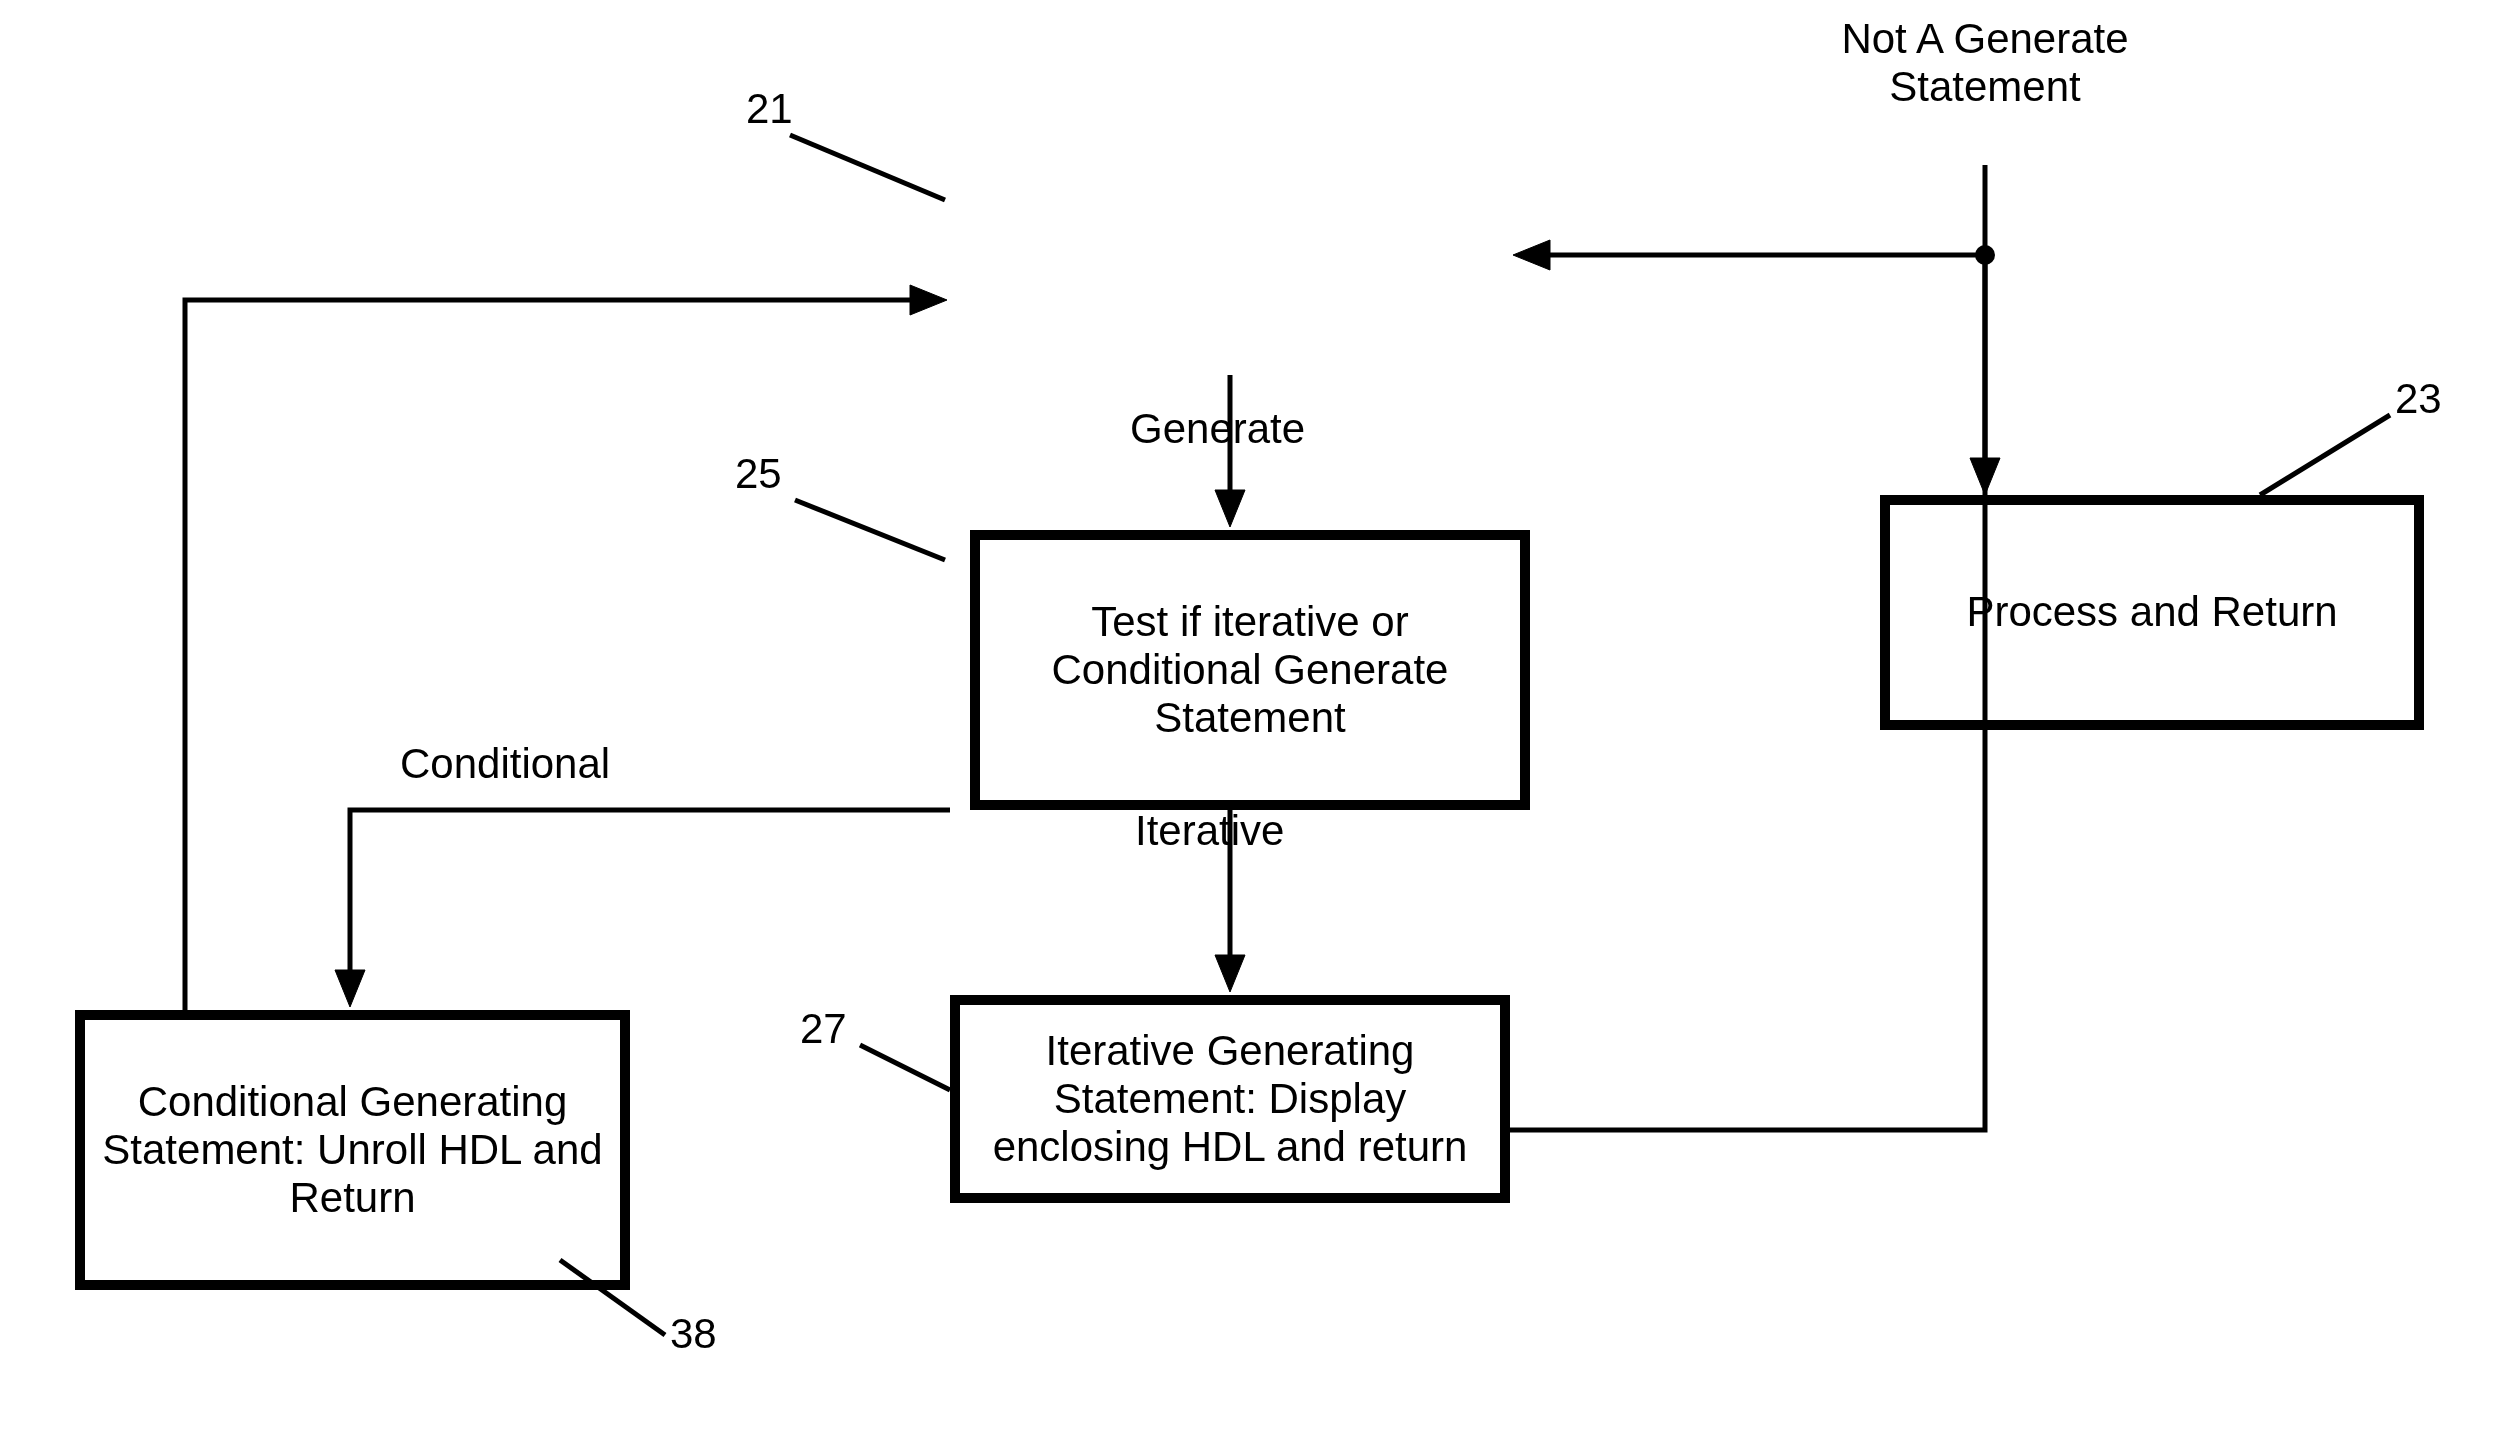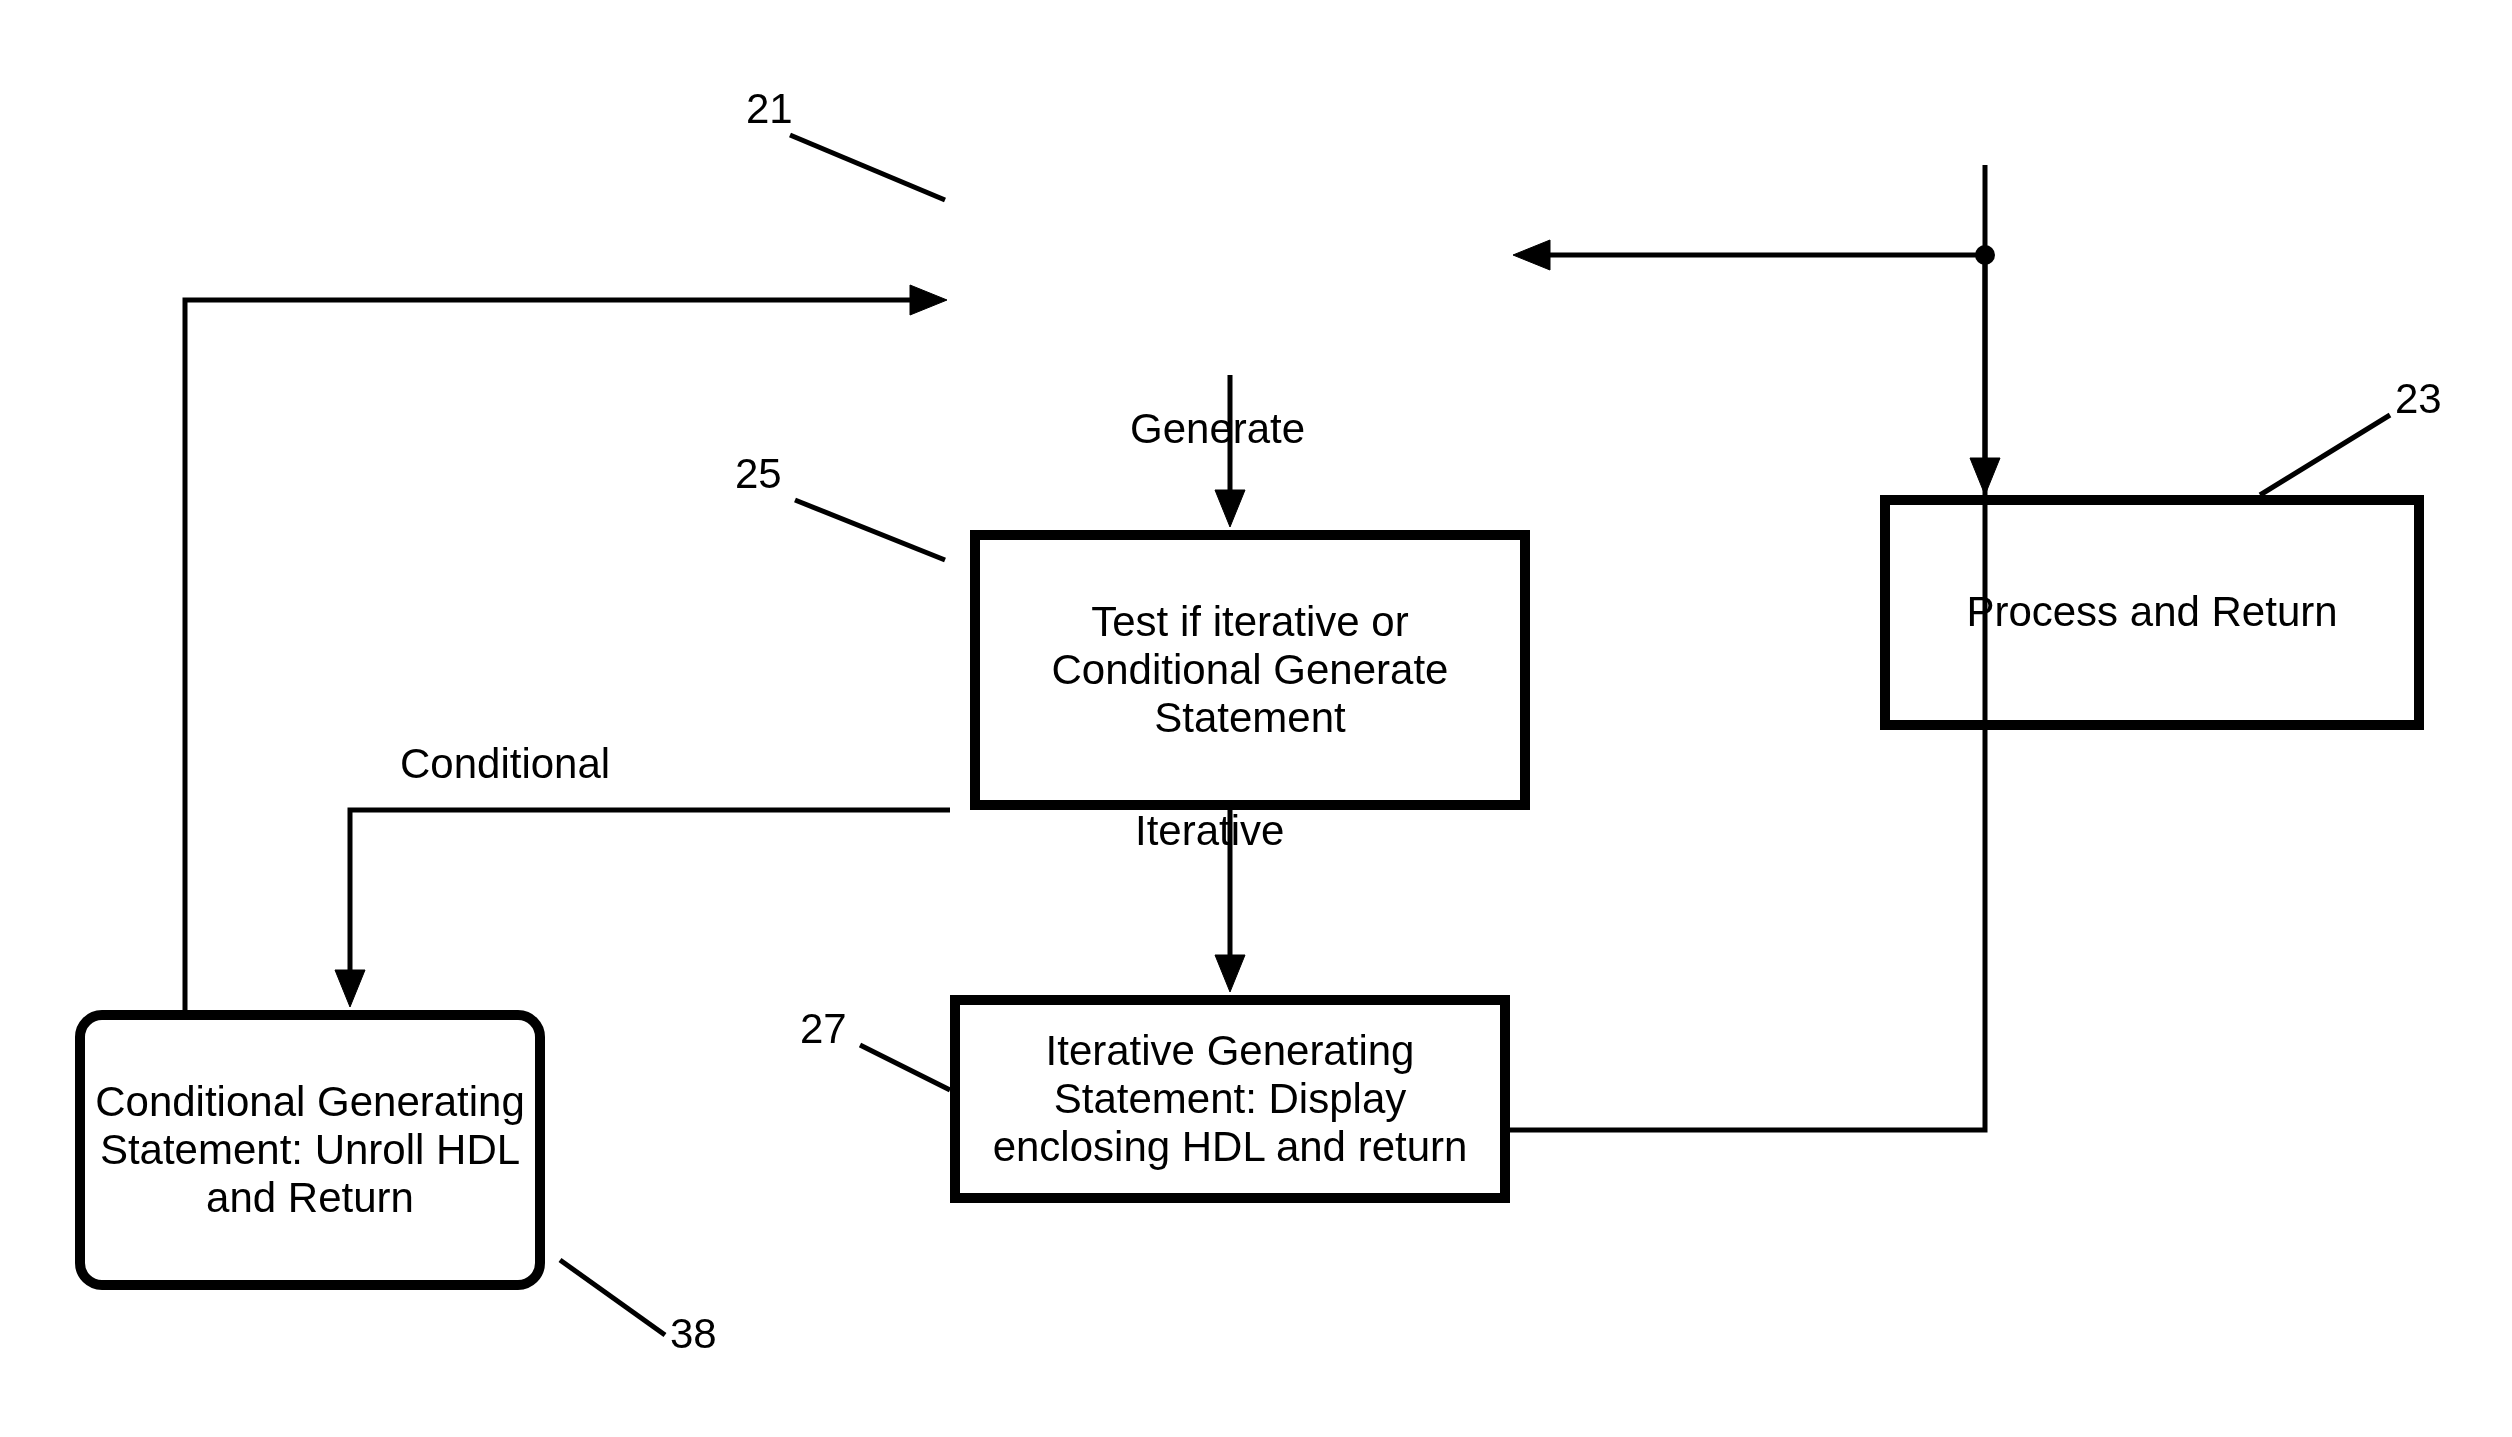--- a/index.html
+++ b/index.html
@@ -63,40 +63,43 @@
   </div>
 
   <div class="box" style="left:1880px; top:495px; width:544px; height:235px;">
     <span>Process and Return</span>
   </div>
 
   <div class="box" style="left:950px; top:995px; width:560px; height:208px;">
     <span>Iterative Generating Statement: Display enclosing HDL and return</span>
   </div>
 
-  <div class="box" style="left:75px; top:1010px; width:470px; height:280px;border-radius:27px;">
+  <div class="box" style="left:75px; top:1010px; width:555px; height:280px;">
     <span>Conditional Generating Statement: Unroll HDL and Return</span>
   </div>
 
   <div class="label" style="left:730px; top:85px;margin-left:16px;">
     <span>21</span>
   </div>
   <div class="label" style="left:2395px; top:375px;">
     <span>23</span>
   </div>
   <div class="label" style="left:735px; top:450px;">
     <span>25</span>
   </div>
   <div class="label" style="left:800px; top:1005px;">
     <span>27</span>
   </div>
   <div class="label" style="left:670px; top:1310px;">
     <span>38</span>
   </div>
 
+  <div class="label" style="left:1770px; top:15px; width:430px; text-align:center;">
+    <span>Not A Generate Statement</span>
+  </div>
   <div class="label" style="left:1130px; top:405px;">
     <span>Generate</span>
   </div>
   <div class="label" style="left:1135px; top:807px;">
     <span>Iterative</span>
   </div>
   <div class="label" style="left:400px; top:740px;">
     <span>Conditional</span>
   </div>
 

